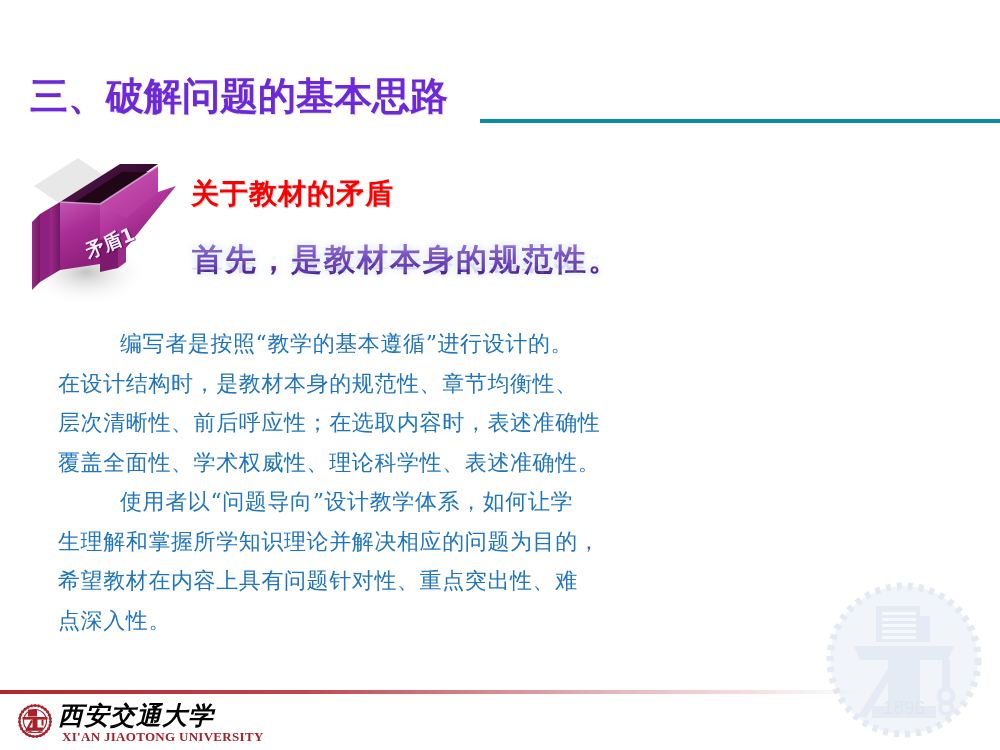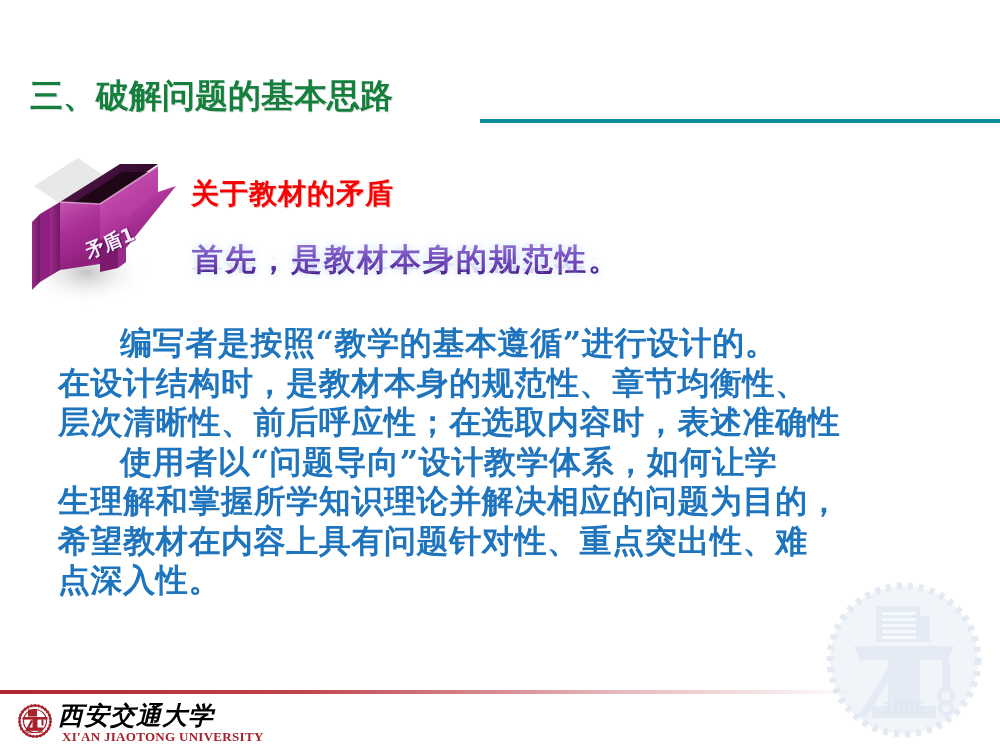--- a/index.html
+++ b/index.html
@@ -38,23 +38,23 @@
     left: 0;
     top: 76px;
     width: 1000px;
     height: 52px;
   }
   .title-text {
     position: absolute;
     left: 30px;
     top: 0;
     font-family: "DejaVu Sans", "Liberation Sans", sans-serif;
-    font-size: 33px;
-    font-weight: bold;
-    color: #15803d;
+    font-size: 38px;
+    font-weight: bold;
+    color: #6d28d9;
     letter-spacing: 0px;
     white-space: nowrap;
     line-height: 40px;
     text-shadow: 1px 1px 0 rgba(0,0,0,0.12);
   }
   .title-rule {
     position: absolute;
     left: 480px;
     right: 0;
     top: 43px;
@@ -144,26 +144,26 @@
 
   
   .body-block {
     position: absolute;
     left: 58px;
     top: 324px;
     width: 900px;
   }
   .body-line {
     font-family: "DejaVu Serif", "Liberation Serif", serif;
-    font-size: 32px;
+    font-size: 22px;
     color: #1f74be;
     line-height: 39.5px;
     white-space: nowrap;
     letter-spacing: 0.6px;
-    font-weight: 700;
+    font-weight: 400;
   }
   .body-line.indent {
     padding-left: 62px;
   }
 
   
   .footer-rule {
     position: absolute;
     left: 0;
     top: 690px;
@@ -306,20 +306,21 @@
 
   <div class="heading-purple-block">
     <div class="heading-purple">首先，是教材本身的规范性。</div>
     <div class="heading-purple-reflection">首先，是教材本身的规范性。</div>
   </div>
 
   <div class="body-block">
     <div class="body-line indent">编写者是按照“教学的基本遵循”进行设计的。</div>
     <div class="body-line">在设计结构时，是教材本身的规范性、章节均衡性、</div>
     <div class="body-line">层次清晰性、前后呼应性；在选取内容时，表述准确性</div>
+    <div class="body-line">覆盖全面性、学术权威性、理论科学性、表述准确性。</div>
     <div class="body-line indent">使用者以“问题导向”设计教学体系，如何让学</div>
     <div class="body-line">生理解和掌握所学知识理论并解决相应的问题为目的，</div>
     <div class="body-line">希望教材在内容上具有问题针对性、重点突出性、难</div>
     <div class="body-line">点深入性。</div>
   </div>
 
   <div class="footer-rule"></div>
   <div class="footer-logo">
     <div class="emblem">
       <svg width="34" height="34" viewBox="0 0 34 34" aria-hidden="true">

